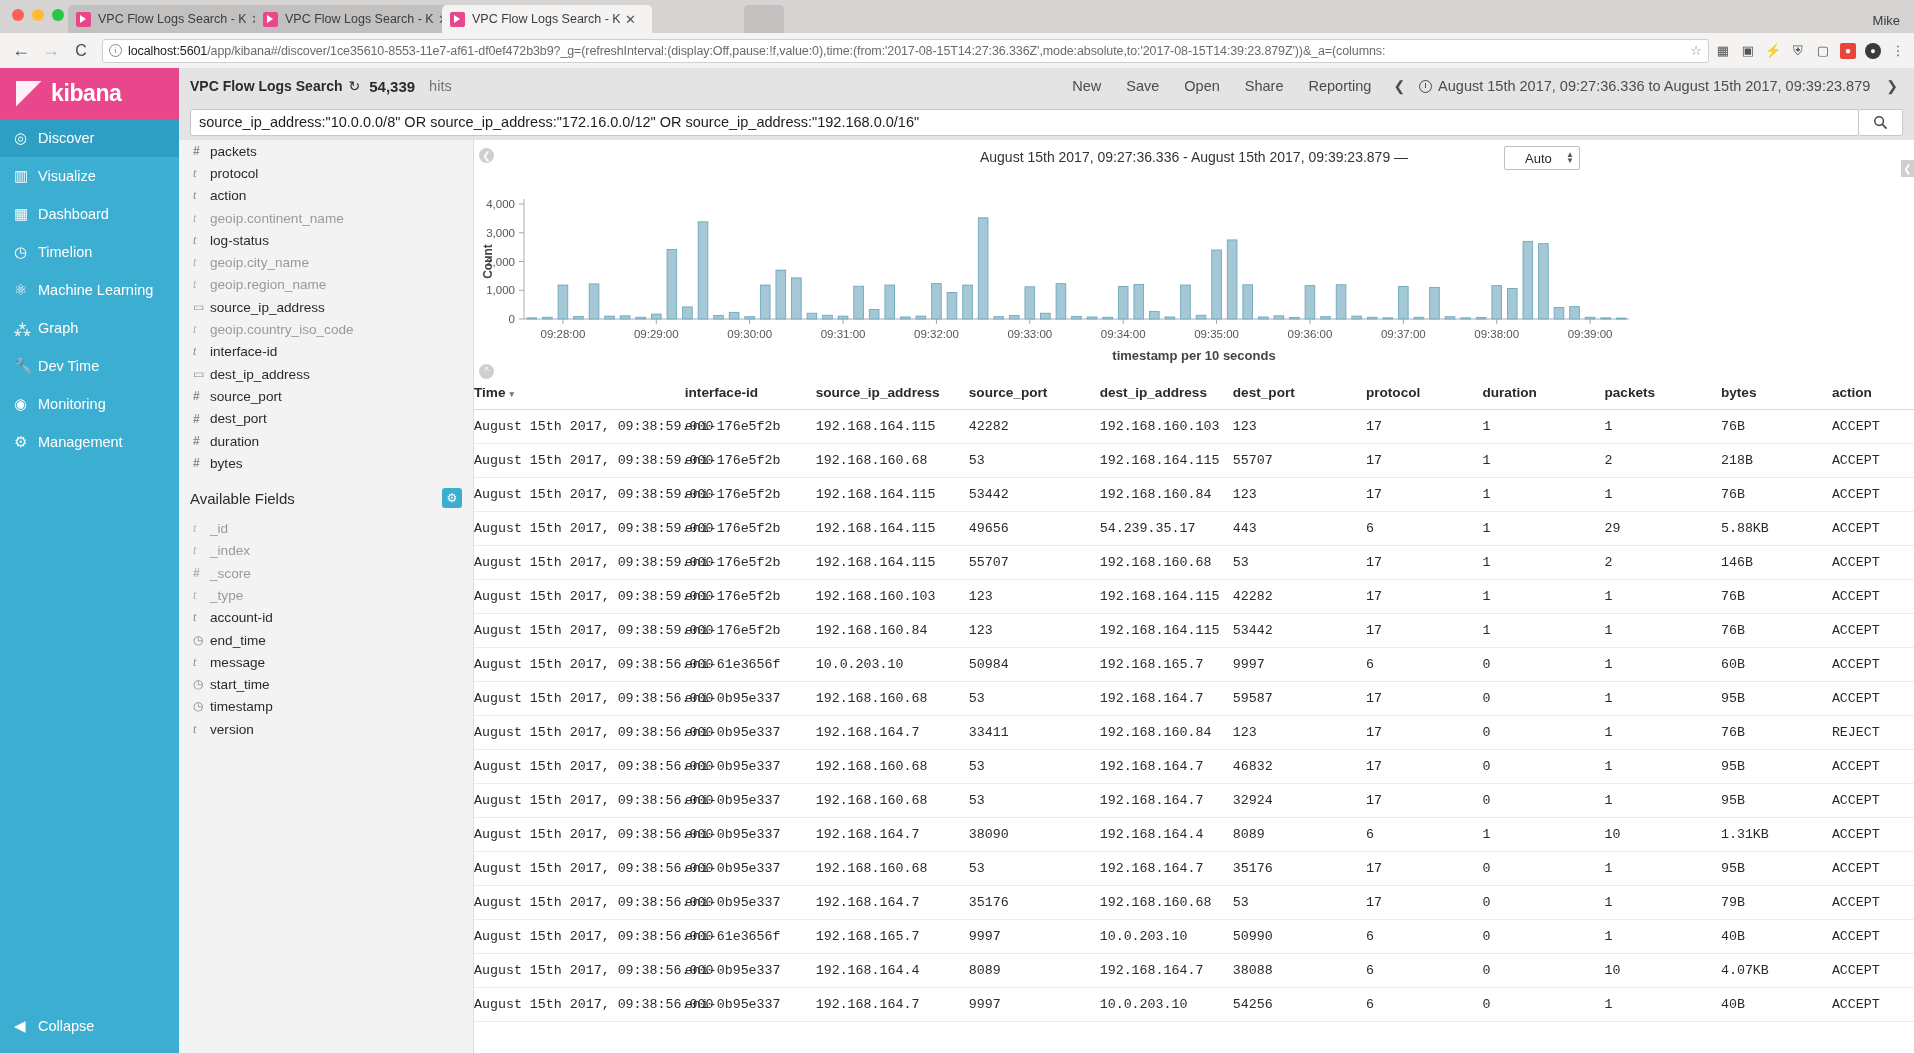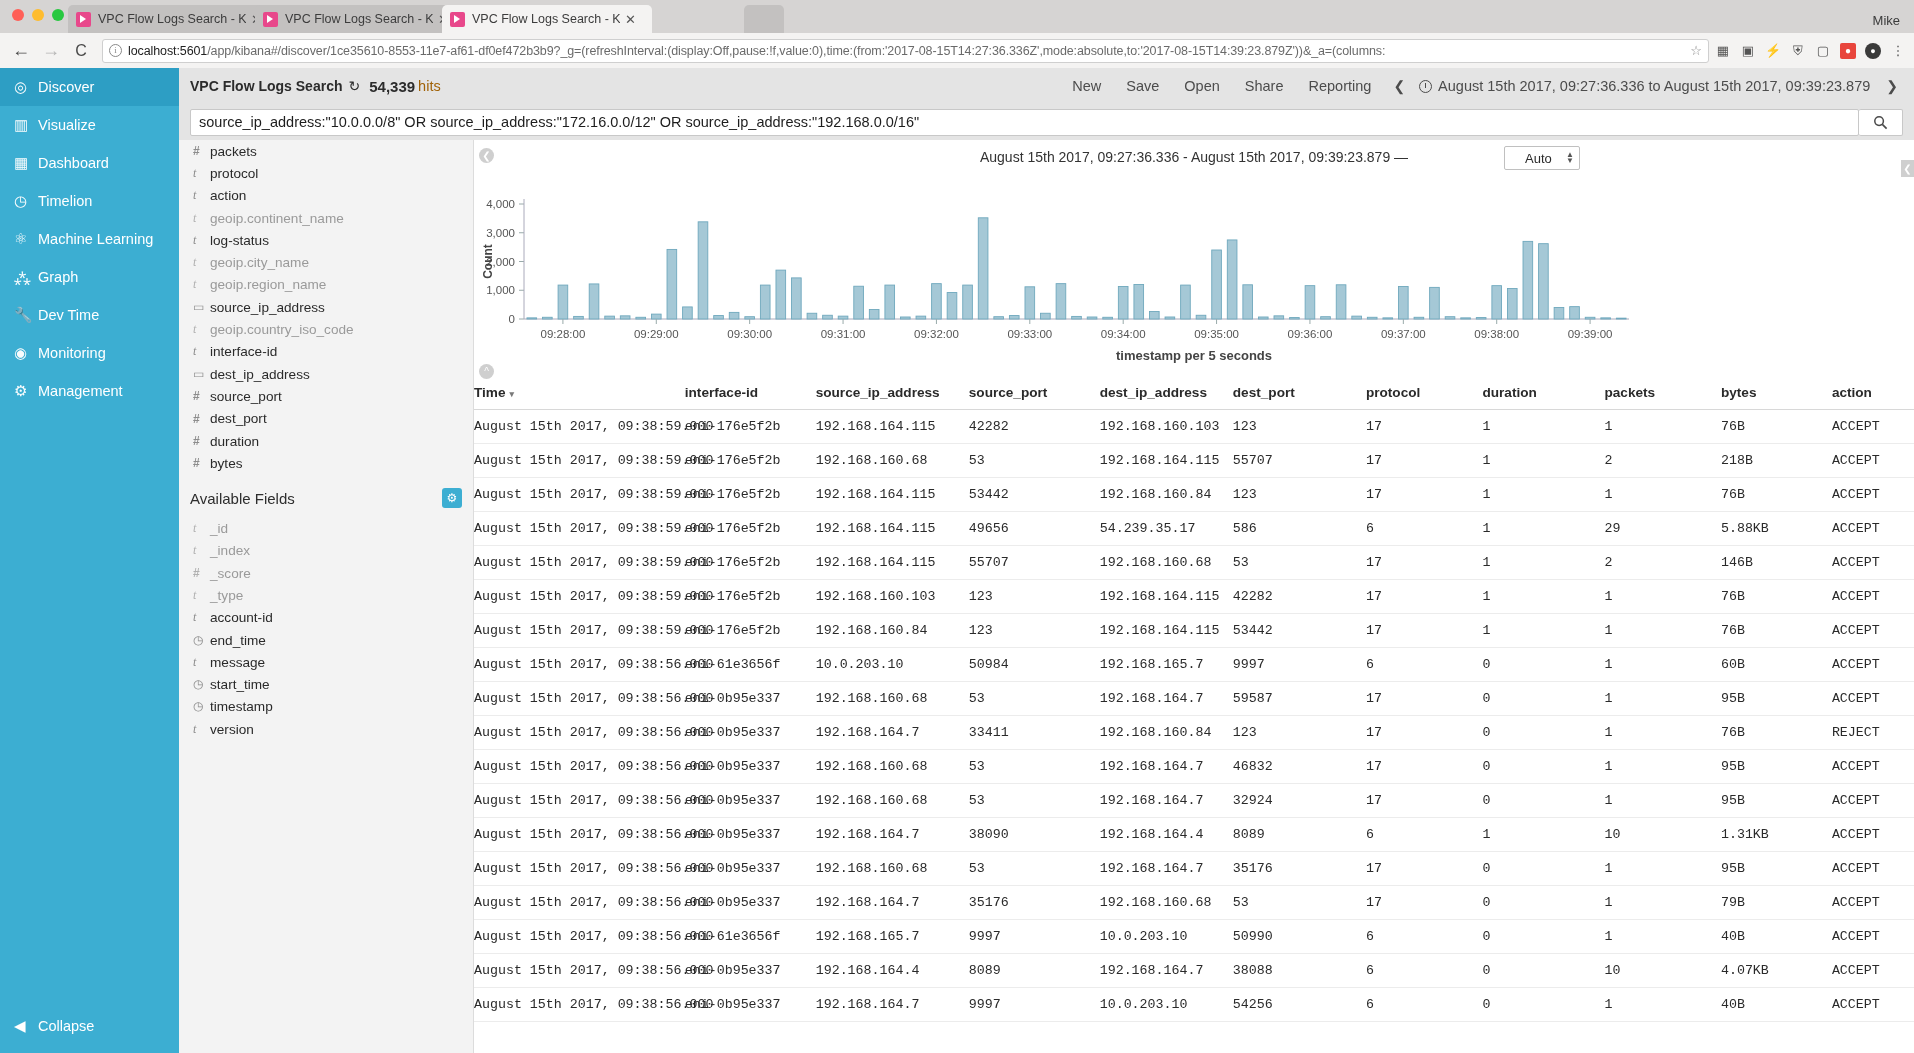--- a/index.html
+++ b/index.html
@@ -139,21 +139,21 @@
   
   .kbn-top {
     position: absolute; left: 179px; top: 0; right: 0; height: 36px;
     background: #e4e4e4; display: flex; align-items: center;
   }
   .kbn-title {
     margin-left: 11px; font-size: 14px; font-weight: 700; color: #2b2b2b;
   }
   .kbn-refresh { margin-left: 6px; font-size: 14px; color: #2b2b2b; }
   .kbn-hits { margin-left: 9px; font-size: 15px; font-weight: 700; color: #2b2b2b; }
-  .kbn-hits-label { margin-left: 3px; font-size: 14.5px; color: #a16207; font-weight: 400;}
+  .kbn-hits-label { margin-left: 14px; font-size: 14.5px; color: #737373; font-weight: 400;}
   .kbn-top-right {
     margin-left: auto; display: flex; align-items: center; padding-right: 16px;
   }
   .top-link {
     font-size: 14.5px; color: #4c4c4c; margin-left: 25px; cursor: pointer;
   }
   .chev { font-size: 14px; color: #4c4c4c; margin-left: 22px; cursor: pointer; }
   .time-range {
     font-size: 14.5px; color: #4c4c4c; margin-left: 14px; cursor: pointer;
     display: flex; align-items: center;
@@ -341,20 +341,24 @@
       <div class="ext-ic red-badge">●</div>
       <div class="ext-ic avatar">●</div>
       <div class="ext-ic">⋮</div>
     </div>
   </div>
 </div>
 
 <div class="kbn-app">
 
   <div class="kbn-nav">
+    <div class="kbn-logo">
+      <span class="mark"></span>
+      <span class="word">kibana</span>
+    </div>
     <div class="nav-item active">
       <span class="ni-ic">◎</span>
       <span>Discover</span>
     </div>
     <div class="nav-item">
       <span class="ni-ic">▥</span>
       <span>Visualize</span>
     </div>
     <div class="nav-item">
       <span class="ni-ic">▦</span>
@@ -649,21 +653,21 @@
           <text x="742.5704225352113" y="162" text-anchor="middle" font-size="11.5" fill="#555" font-family="&quot;Liberation Sans&quot;, sans-serif">09:35:00</text>
           <line x1="835.9507042253521" y1="143" x2="835.9507042253521" y2="148" stroke="#9aa" stroke-width="1"></line>
           <text x="835.9507042253521" y="162" text-anchor="middle" font-size="11.5" fill="#555" font-family="&quot;Liberation Sans&quot;, sans-serif">09:36:00</text>
           <line x1="929.3309859154929" y1="143" x2="929.3309859154929" y2="148" stroke="#9aa" stroke-width="1"></line>
           <text x="929.3309859154929" y="162" text-anchor="middle" font-size="11.5" fill="#555" font-family="&quot;Liberation Sans&quot;, sans-serif">09:37:00</text>
           <line x1="1022.7112676056338" y1="143" x2="1022.7112676056338" y2="148" stroke="#9aa" stroke-width="1"></line>
           <text x="1022.7112676056338" y="162" text-anchor="middle" font-size="11.5" fill="#555" font-family="&quot;Liberation Sans&quot;, sans-serif">09:38:00</text>
           <line x1="1116.0915492957745" y1="143" x2="1116.0915492957745" y2="148" stroke="#9aa" stroke-width="1"></line>
           <text x="1116.0915492957745" y="162" text-anchor="middle" font-size="11.5" fill="#555" font-family="&quot;Liberation Sans&quot;, sans-serif">09:39:00</text>
         </svg>
-      <div class="chart-xlabel">timestamp per 5 seconds</div>
+      <div class="chart-xlabel">timestamp per 10 seconds</div>
       <span class="collapse-btn-b">^</span>
     </div>
 
     <div class="tbl-wrap">
       <table class="docs">
         <thead>
           <tr>
             <th class="c-time">
               <span>Time</span><span class="sort-caret">▾</span>
             </th>
@@ -718,21 +722,21 @@
               <td class="c-pkts">1</td>
               <td class="c-bytes">76B</td>
               <td class="c-action">ACCEPT</td>
             </tr>
             <tr>
               <td class="c-time"><span>August 15th 2017, 09:38:59.000</span></td>
               <td class="c-iface">eni-176e5f2b</td>
               <td class="c-srcip">192.168.164.115</td>
               <td class="c-sport">49656</td>
               <td class="c-dstip">54.239.35.17</td>
-              <td class="c-dport">586</td>
+              <td class="c-dport">443</td>
               <td class="c-proto">6</td>
               <td class="c-dur">1</td>
               <td class="c-pkts">29</td>
               <td class="c-bytes">5.88KB</td>
               <td class="c-action">ACCEPT</td>
             </tr>
             <tr>
               <td class="c-time"><span>August 15th 2017, 09:38:59.000</span></td>
               <td class="c-iface">eni-176e5f2b</td>
               <td class="c-srcip">192.168.164.115</td>

